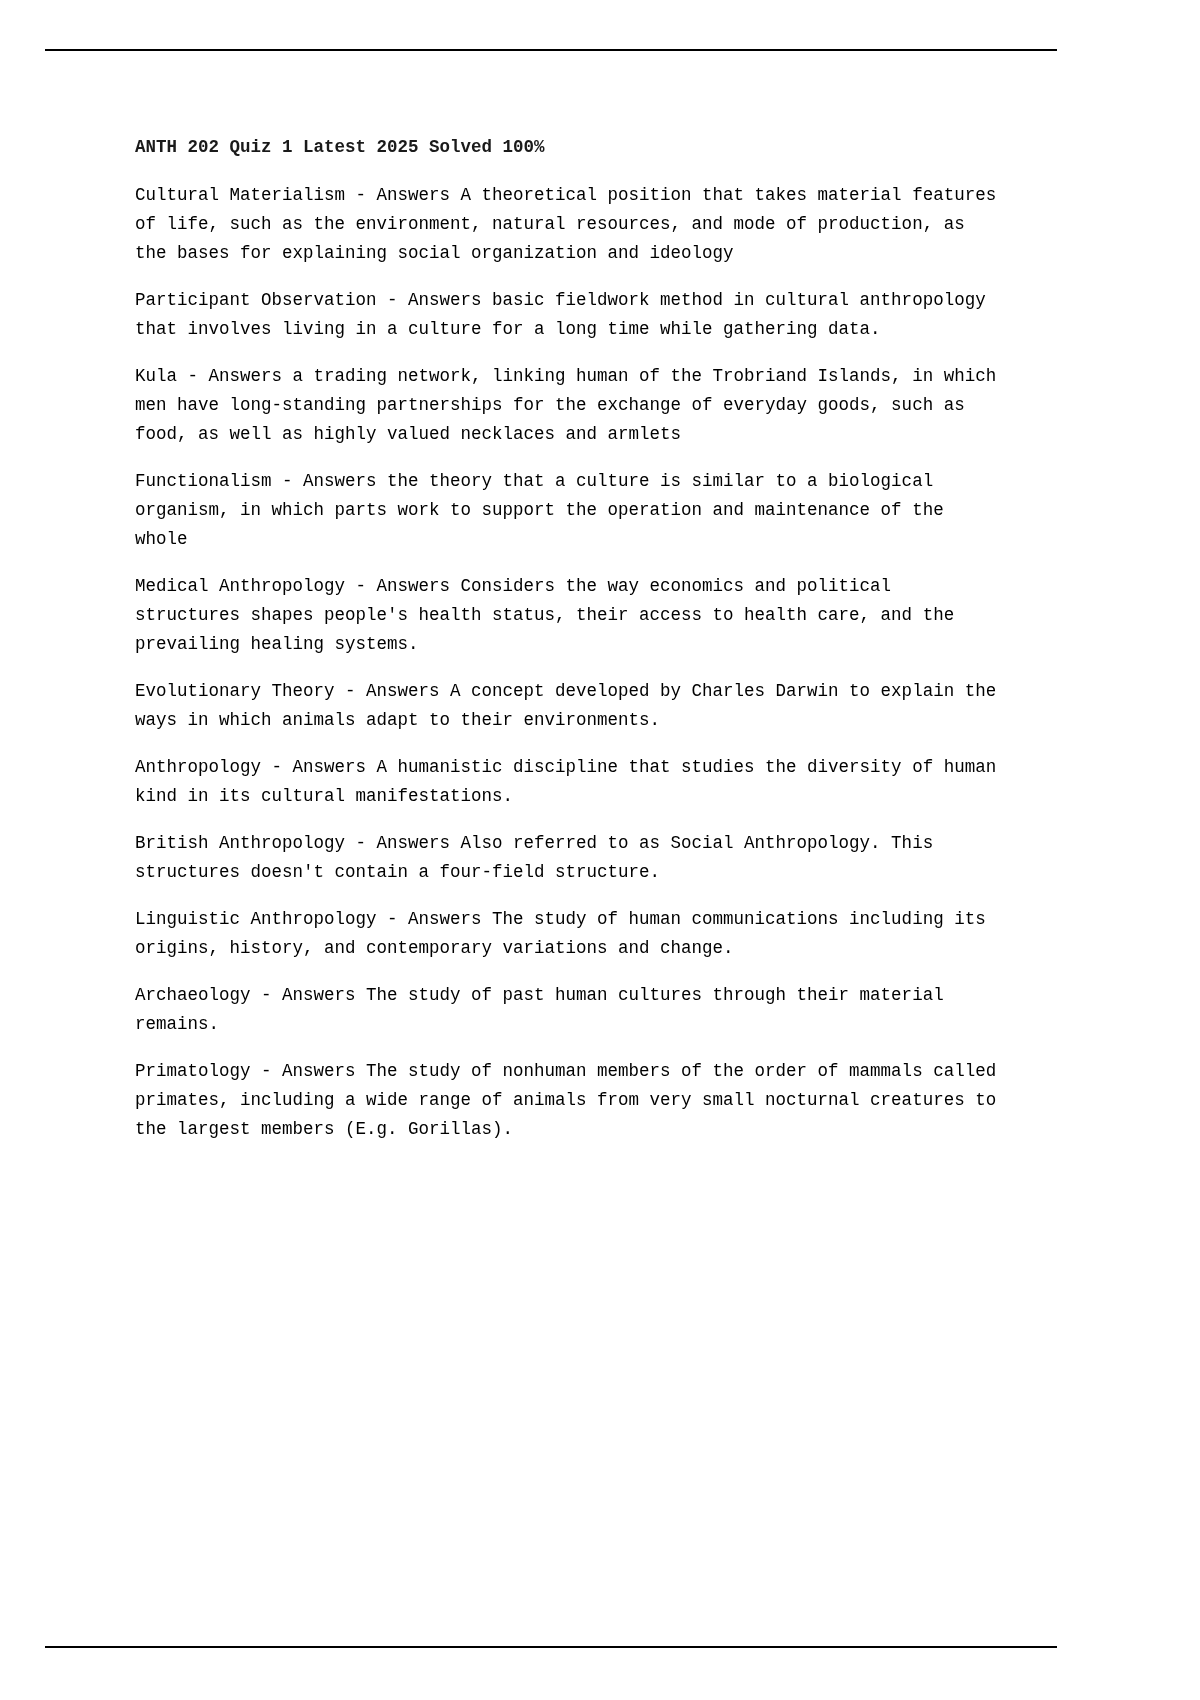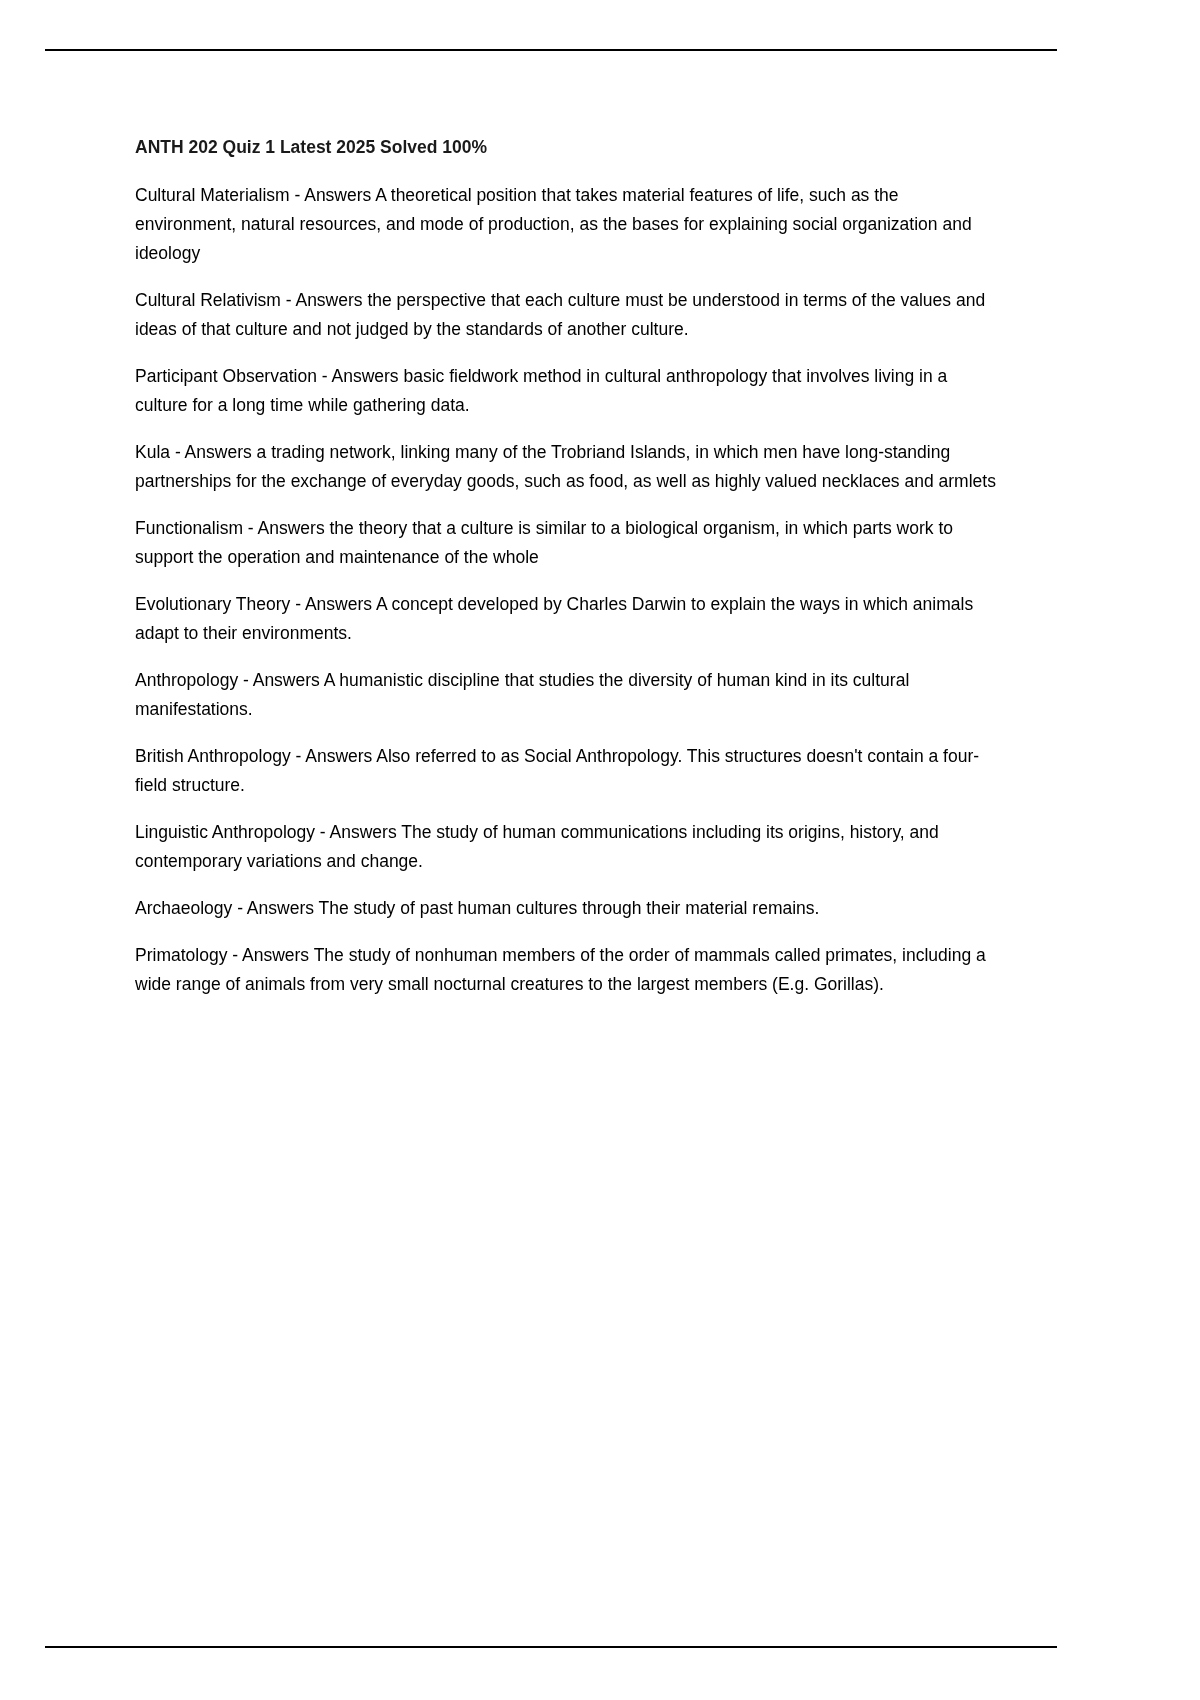--- a/index.html
+++ b/index.html
@@ -23,20 +23,21 @@
     background: #000000;
   }
   .rule.top { top: 49px; }
   .rule.bottom { top: 1646px; }
   .content {
     position: absolute;
     left: 135px;
     top: 133px;
     width: 868px;
     color: #1f1f1f;
+    font-family: Liberation Mono, monospace;
   }
   .doc-title {
     font-size: 17.5px;
     font-weight: 700;
     line-height: 29px;
     margin: 0 0 19px 0;
     color: #1a1a1a;
   }
   .para {
     font-size: 17.5px;
@@ -49,24 +50,24 @@
 </head>
 <body>
 
 <div class="canvas">
   <div class="rule top"></div>
 
   <div class="content">
     <h1 class="doc-title">ANTH 202 Quiz 1 Latest 2025 Solved 100%</h1>
 
     <p class="para">Cultural Materialism - Answers A theoretical position that takes material features of life, such as the environment, natural resources, and mode of production, as the bases for explaining social organization and ideology</p>
-    <p class="para">Cultural Relativism - Answers the perspective that each culture must be understood in terms of the values and ideas of that culture and not judged by the standards of another culture.</p>
     <p class="para">Participant Observation - Answers basic fieldwork method in cultural anthropology that involves living in a culture for a long time while gathering data.</p>
-    <p class="para">Kula - Answers a trading network, linking many of the Trobriand Islands, in which men have long-standing partnerships for the exchange of everyday goods, such as food, as well as highly valued necklaces and armlets</p>
+    <p class="para">Kula - Answers a trading network, linking human of the Trobriand Islands, in which men have long-standing partnerships for the exchange of everyday goods, such as food, as well as highly valued necklaces and armlets</p>
     <p class="para">Functionalism - Answers the theory that a culture is similar to a biological organism, in which parts work to support the operation and maintenance of the whole</p>
+    <p class="para">Medical Anthropology - Answers Considers the way economics and political structures shapes people's health status, their access to health care, and the prevailing healing systems.</p>
     <p class="para">Evolutionary Theory - Answers A concept developed by Charles Darwin to explain the ways in which animals adapt to their environments.</p>
     <p class="para">Anthropology - Answers A humanistic discipline that studies the diversity of human kind in its cultural manifestations.</p>
     <p class="para">British Anthropology - Answers Also referred to as Social Anthropology. This structures doesn't contain a four-field structure.</p>
     <p class="para">Linguistic Anthropology - Answers The study of human communications including its origins, history, and contemporary variations and change.</p>
     <p class="para">Archaeology - Answers The study of past human cultures through their material remains.</p>
     <p class="para">Primatology - Answers The study of nonhuman members of the order of mammals called primates, including a wide range of animals from very small nocturnal creatures to the largest members (E.g. Gorillas).</p>
   </div>
 
   <div class="rule bottom"></div>
 </div>

